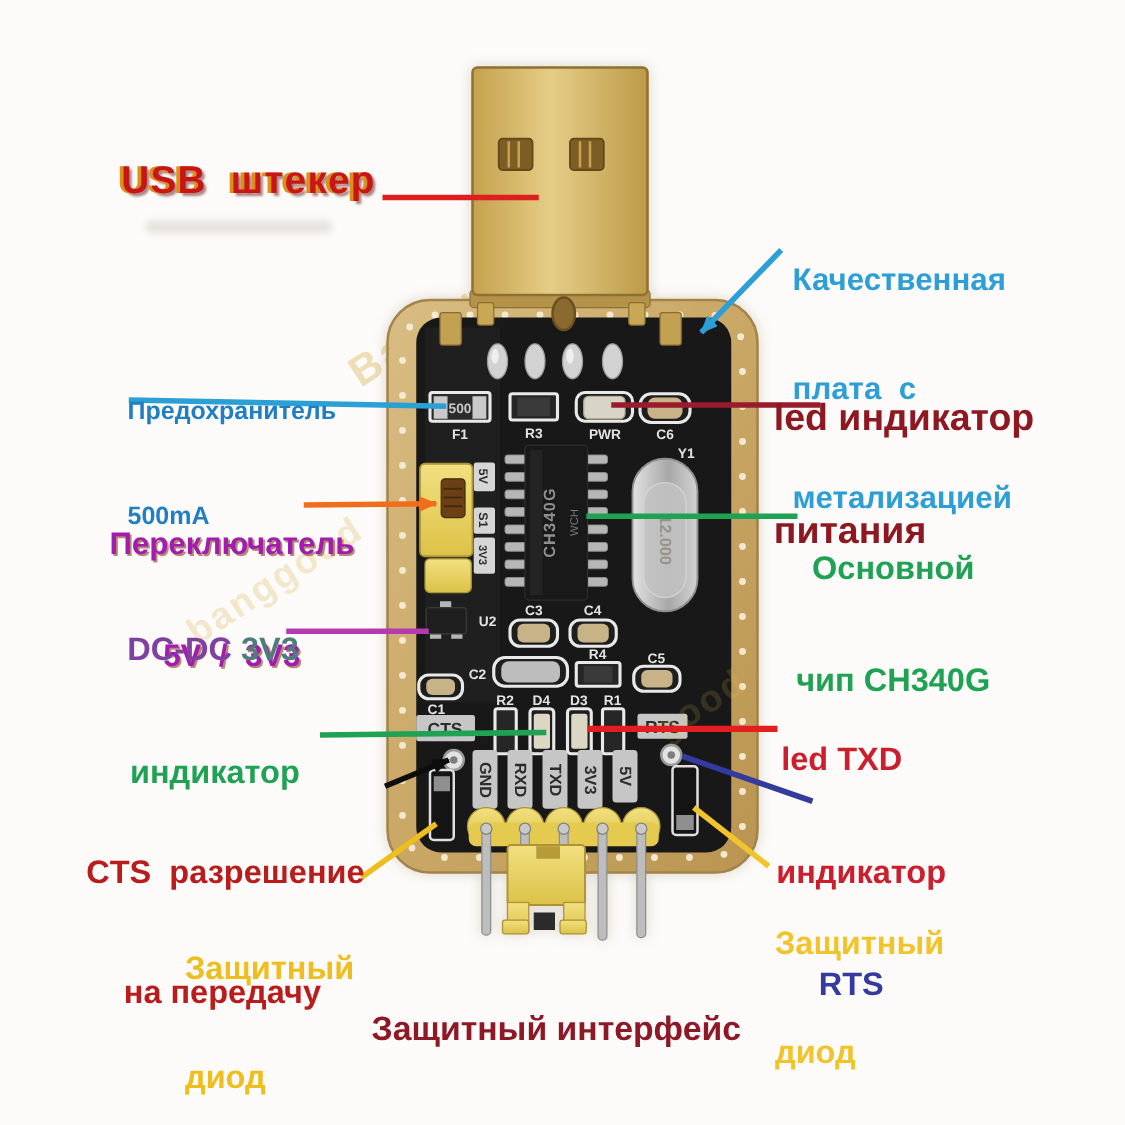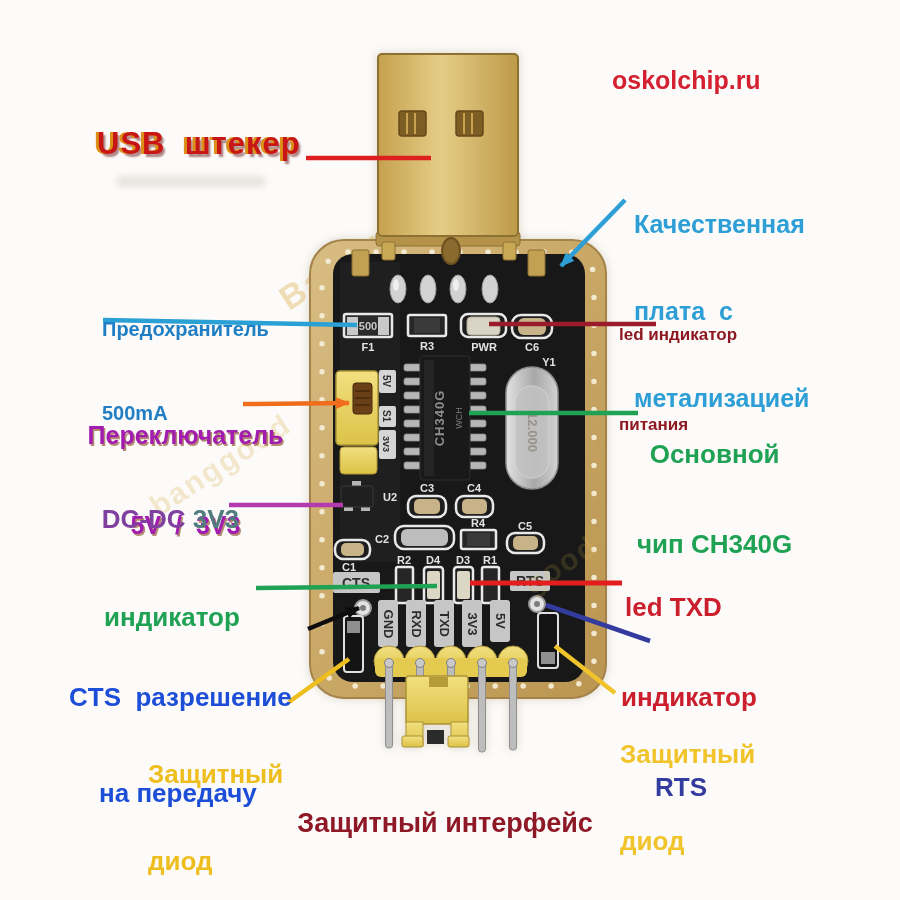--- a/index.html
+++ b/index.html
@@ -8,27 +8,27 @@
   .stage{position:absolute;left:0;top:0;width:900px;height:900px;}
   svg{position:absolute;left:0;top:0;}
   .lbl{position:absolute;font-weight:bold;white-space:pre;line-height:30px;}
   .lbl div{white-space:pre;}
   
   .c-site{color:#d42030;font-size:25px;}
   .c-usb{color:#c81616;font-size:31px;letter-spacing:1px;
          text-shadow:-3px 0 0 #dc9018,2px 3px 2px rgba(90,10,10,.5);}
   .c-cyan{color:#2d9fd6;font-size:25px;line-height:29px;}
   .c-blue{color:#1f7ec4;font-size:20px;line-height:28px;}
-  .c-darkred{color:#8e1822;font-size:17px;line-height:30px;}
+  .c-darkred{color:#8e1822;font-size:30px;line-height:30px;}
   .c-orange{color:#a21caf;font-size:25px;line-height:30px;
             text-shadow:1.5px 1.5px 0 rgba(122,48,8,.55);}
   .c-green{color:#1fa254;font-size:26px;line-height:30px;}
   .c-purple{color:#8040a0;font-size:26px;}
   .c-teal{color:#4f7d7d;font-size:26px;}
-  .c-black{color:#1d4ed8;font-size:26px;line-height:32px;}
+  .c-black{color:#b91c1c;font-size:26px;line-height:32px;}
   .c-yellow{color:#eebe1e;font-size:26px;line-height:29px;}
   .c-yellow2{color:#f2c42c;font-size:26px;line-height:29px;}
   .c-red{color:#cc1f2e;font-size:26px;line-height:30px;}
   .c-indigo{color:#333b9e;}
   .c-rtsreq{color:#333b9e;font-size:26px;line-height:31px;}
   .c-iface{color:#8e1826;font-size:27px;line-height:31px;text-align:center;}
   .wm{position:absolute;font-weight:bold;color:#cf9a1a;letter-spacing:2px;pointer-events:none;}
   .smudge{position:absolute;left:116px;top:176px;width:150px;height:11px;background:#b8afa4;
           opacity:.3;filter:blur(3px);border-radius:6px;}
   .device-svg{filter:drop-shadow(0 0 5px rgba(150,130,90,.30));}
@@ -316,21 +316,20 @@
     <path d="M469,413 H638" stroke="#1fa254" stroke-width="4.5" fill="none"></path>
     <path d="M229,505 H343" stroke="#b43ab0" stroke-width="4.5" fill="none"></path>
     <path d="M256,588 L437,586" stroke="#1fa254" stroke-width="4.5" fill="none"></path>
     <path d="M308,629 L359,608" stroke="#0d0d0d" stroke-width="4.5" fill="none" marker-end="url(#arrK)"></path>
     <path d="M289,702 L349,659" stroke="#eebe1e" stroke-width="4.5" fill="none"></path>
     <path d="M470,583 H622" stroke="#e31e1e" stroke-width="5" fill="none"></path>
     <path d="M546,605 L650,641" stroke="#333b9e" stroke-width="4.5" fill="none"></path>
     <path d="M615,693 L555,646" stroke="#f2c42c" stroke-width="4.5" fill="none"></path>
   </svg>
 
-  <div class="lbl c-site" style="left:612px;top:65px;">oskolchip.ru</div>
 
   <div class="lbl c-usb" style="left:97px;top:129px;">USB  штекер</div>
 
   <div class="lbl c-cyan" style="left:634px;top:152px;">
     <div>Качественная</div>
     <div>плата  с</div>
     <div>метализацией</div>
   </div>
 
   <div class="lbl c-blue" style="left:102px;top:259px;">

